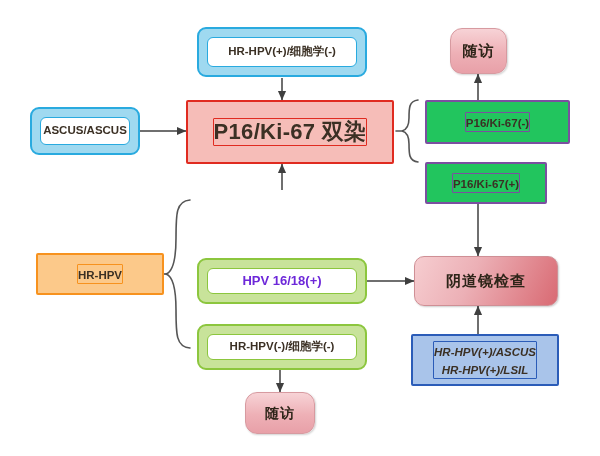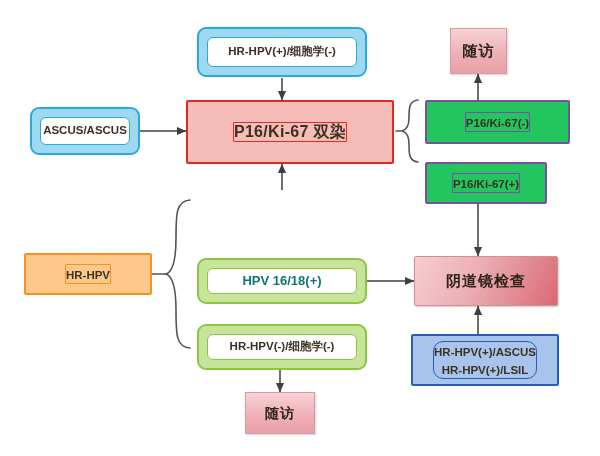--- a/index.html
+++ b/index.html
@@ -21,45 +21,45 @@
   .dbl > .inner{
     width:100%;height:100%;box-sizing:border-box;
     display:flex;align-items:center;justify-content:center;
     background:#ffffff;border-radius:6px;
   }
 
   .cyan{border:2.5px solid #29AADF;background:#9fd9f0;}
   .cyan > .inner{border:1.5px solid #29AADF;}
   .green{border:2.5px solid #8CC63E;background:#c8e39a;}
   .green > .inner{border:1.5px solid #8CC63E;}
-  .orange{border-radius:2px;border:2.5px solid #F7921E;background:#fcc98a;padding:3px;}
+  .orange{border-radius:2px;border:2.5px solid #F7921E;background:#fcc98a;padding:3px;margin-left:12px;}
   .orange > .inner{border:1.5px solid #F7921E;border-radius:1px;}
   .purple{border-radius:2px;border:2.5px solid #7B4FA0;background:#22c55e;padding:3px;}
   .purple > .inner{border:1.5px solid #7B4FA0;border-radius:1px;}
   .bluesq{border-radius:2px;border:2.5px solid #2B5CB8;background:#a9c4ea;padding:3px;}
-  .bluesq > .inner{border:1.5px solid #2B5CB8;border-radius:10px;}
+  .bluesq > .inner{border:1.5px solid #2B5CB8;border-radius:1px;font-style:italic;}
   .red{border-radius:2px;border:2.5px solid #E02B20;background:#f6bdb8;padding:3px;}
   .red > .inner{border:1.5px solid #E02B20;border-radius:1px;}
 
   
   .pink{
-    border:1px solid #d79aa0;border-radius:0;
+    border:1px solid #d79aa0;border-radius:12px;
     background:linear-gradient(180deg,#f7d3d6 0%,#eeb0b6 55%,#e8a0a8 100%);
     box-shadow:1px 1px 2px rgba(0,0,0,.18);
     text-align:center;
   }
   .pinkwide{
-    border:1px solid #cf8f95;border-radius:2px;
+    border:1px solid #cf8f95;border-radius:10px;
     background:linear-gradient(115deg,#f6cdd0 0%,#ecb0b6 40%,#d96a73 100%);
     box-shadow:1px 1px 2px rgba(0,0,0,.20);
   }
 
   .t12{font-size:11.5px;font-weight:bold;color:#3b3024;}
-  .t13{font-size:13px;font-weight:bold;color:#0f766e;}
-  .t16{font-size:16px;font-weight:bold;color:#3b3024;letter-spacing:.3px;}
+  .t13{font-size:13px;font-weight:bold;color:#6d28d9;}
+  .t16{font-size:22px;font-weight:bold;color:#3b3024;letter-spacing:.3px;}
   .t15cn{font-size:15px;font-weight:bold;color:#2d2418;letter-spacing:1px;}
   .t14cn{font-size:14px;font-weight:bold;color:#2d2418;letter-spacing:1px;}
 </style>
 </head>
 <body>
 
 <div id="canvas">
 
   <svg class="wires" viewBox="0 0 600 456">
     <defs>

